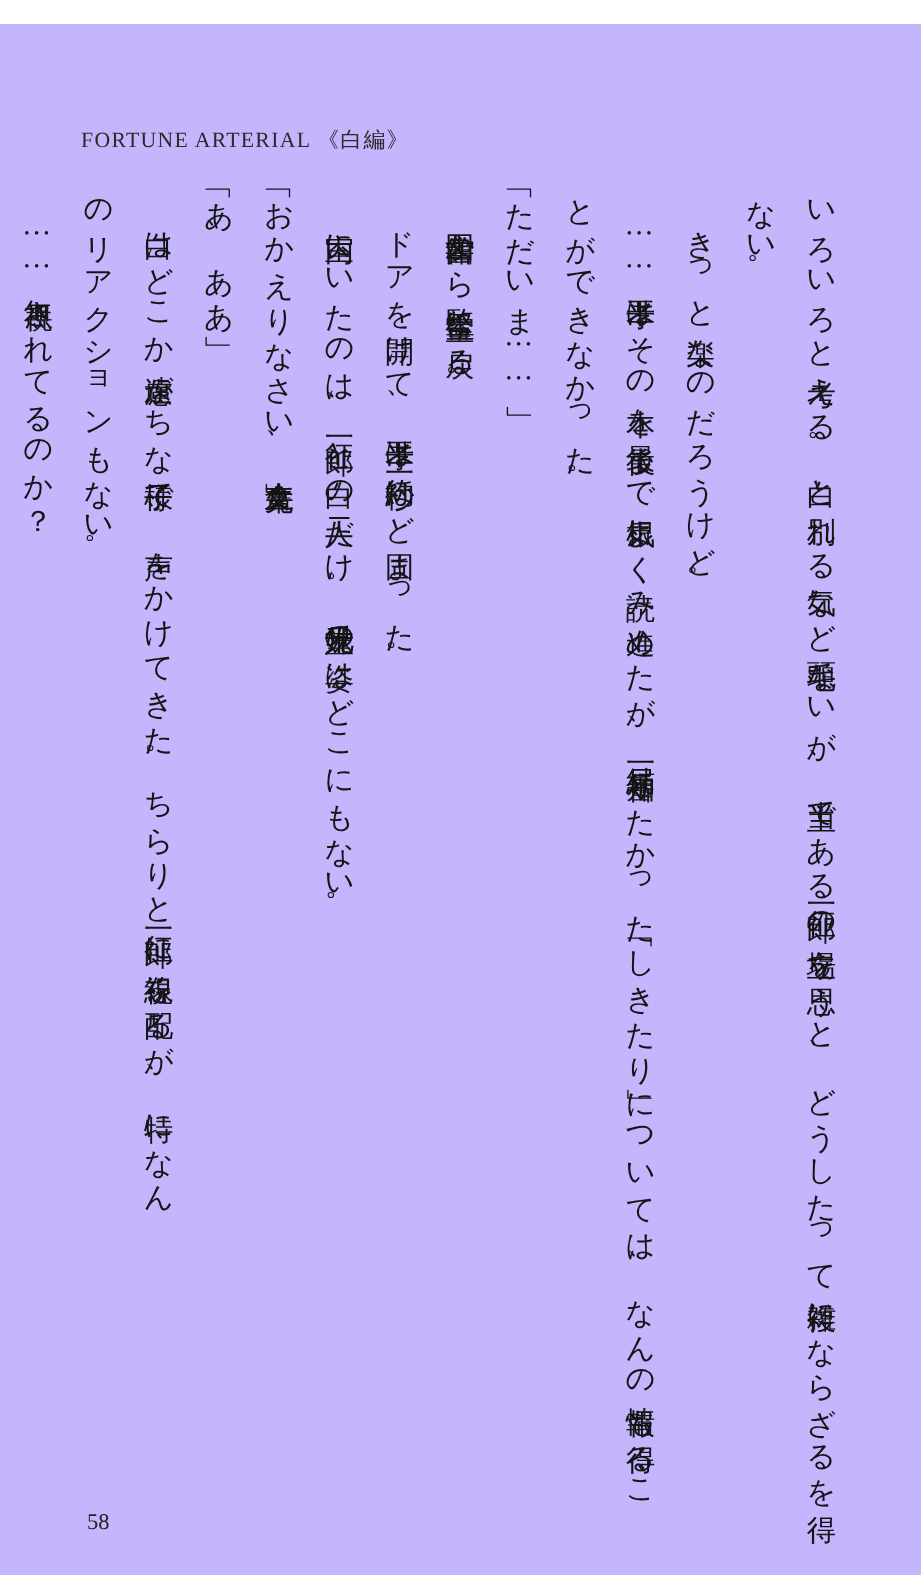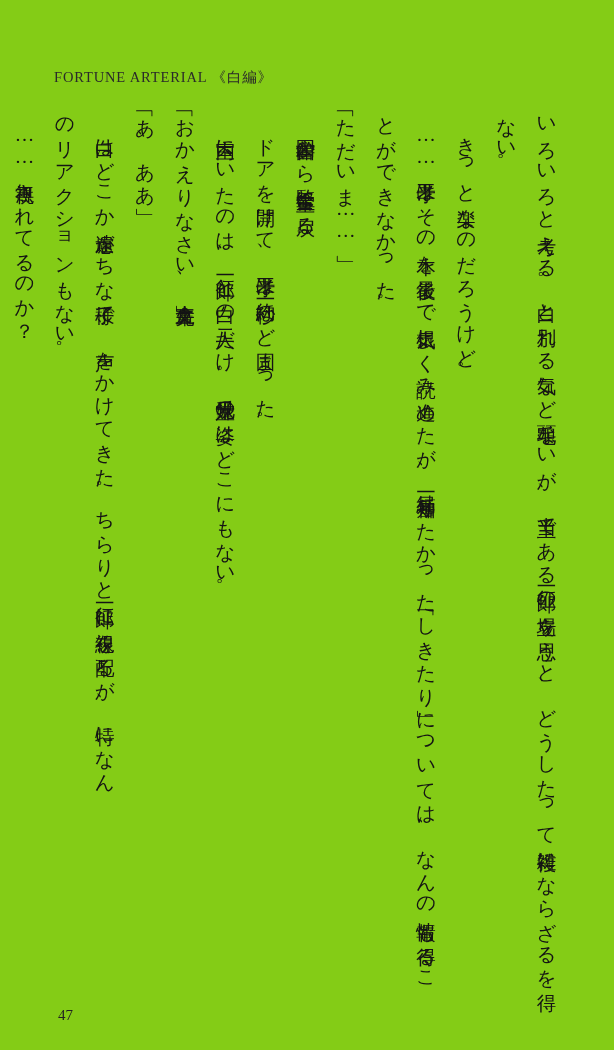--- a/index.html
+++ b/index.html
@@ -12,21 +12,22 @@
     height: 1050px;
     position: relative;
     font-family: "Liberation Serif", "DejaVu Serif", serif;
     color: #1a1a1a;
     overflow: hidden;
   }
 
   .page {
     position: absolute;
     inset: 0;
-    background: #84cc16;
+    background: #c4b5fd;
+    margin-top: 16px;
   }
 
   
   .running-header {
     position: absolute;
     top: 68px;
     left: 54px;
     font-size: 14.5px;
     letter-spacing: 0.06em;
     color: #2a2a2a;
@@ -87,15 +88,15 @@
     <p class="indent">図書館から監督生室に戻る。</p>
     <p class="indent">ドアを開けて、孝平は約一秒ほど固まった。</p>
     <p class="indent">室内にいたのは、征一郎と白の二人だけ。千堂兄妹の姿はどこにもない。</p>
     <p>「おかえりなさい、支倉先輩」</p>
     <p>「あ、ああ」</p>
     <p class="indent">白はどこか遠慮がちな様子で、声をかけてきた。ちらりと征一郎に視線を配るが、特になん</p>
     <p>のリアクションもない。</p>
     <p class="indent">……無視されてるのか？</p>
   </div>
 
-  <div class="folio">47</div>
+  <div class="folio">58</div>
 
 </div>
 
 </body></html>

